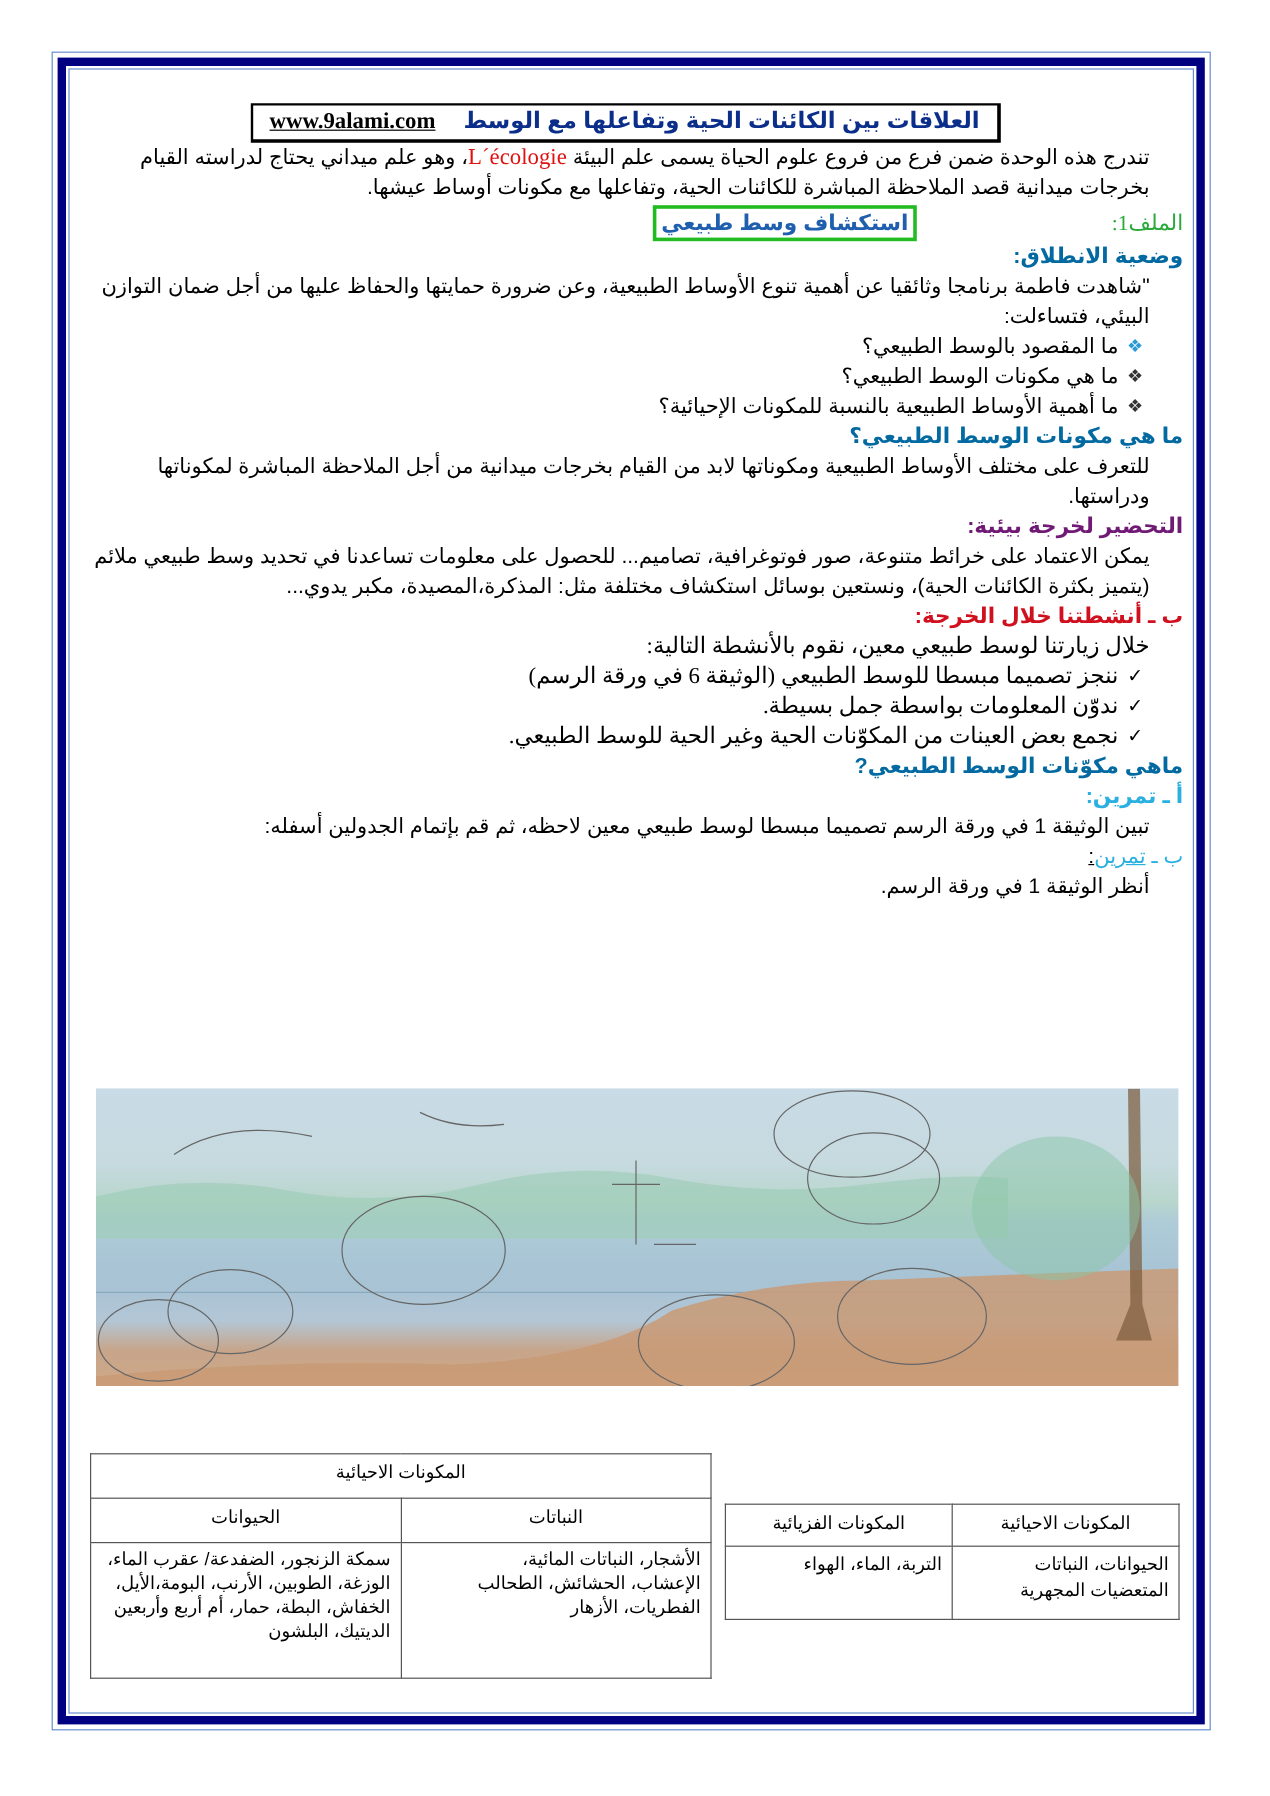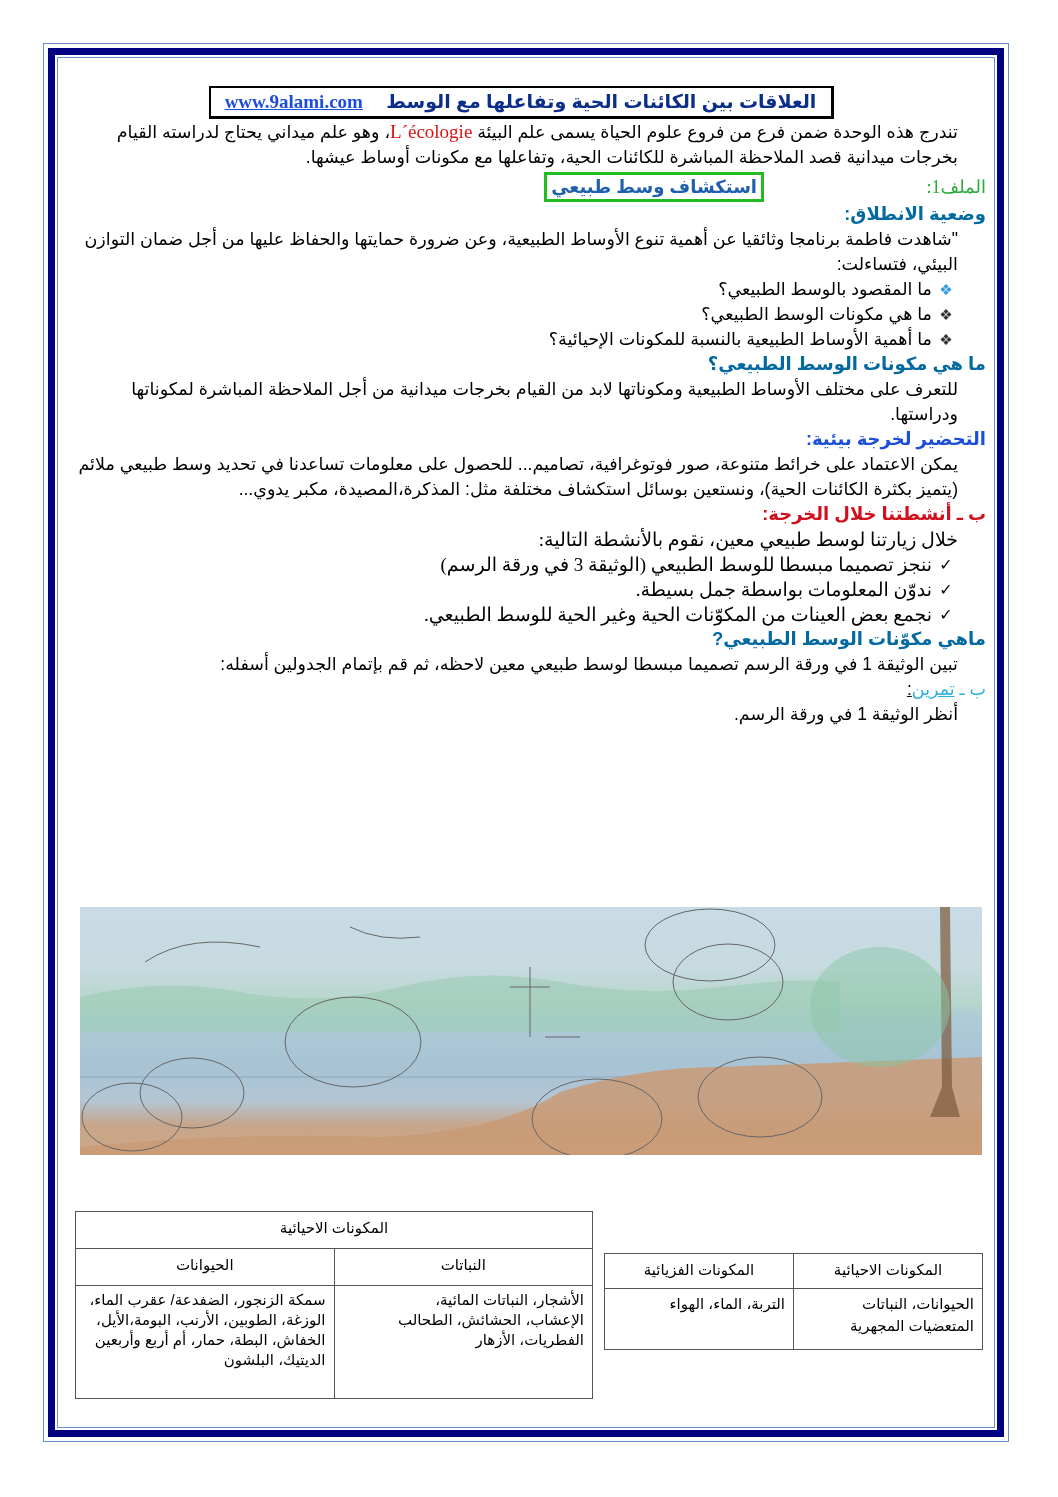--- a/index.html
+++ b/index.html
@@ -2,30 +2,30 @@
 <html><head>
 <meta charset="utf-8">
 <style>
   html,body{margin:0;padding:0;background:#fff;}
   body{width:1058px;height:1497px;position:relative;overflow:hidden;font-family:"Liberation Sans","DejaVu Sans",sans-serif;color:#000;}
   .frame{position:absolute;left:48px;top:48px;width:956px;height:1389px;border:7px solid #000080;box-sizing:border-box;}
   .frame-outer{position:absolute;left:43px;top:43px;width:966px;height:1399px;border:1px solid #6a8fcf;box-sizing:border-box;}
   .frame-inner{position:absolute;left:57px;top:57px;width:938px;height:1371px;border:1px solid #6a8fcf;box-sizing:border-box;}
   .content{position:absolute;left:70px;top:86px;width:916px;direction:rtl;font-size:17.5px;line-height:25px;}
   .title-box{margin:0 auto;width:620px;border:2px solid #000;border-right-width:3px;border-bottom-width:3px;text-align:center;font-weight:bold;font-size:19px;color:#0b2e8a;height:28px;line-height:28px;position:relative;left:-7px;}
-  .title-box .url{color:#1d4ed8;text-decoration:underline;font-family:"Liberation Serif",serif;margin-right:18px;}
+  .title-box .url{color:#000000;text-decoration:underline;font-family:"Liberation Serif",serif;margin-right:18px;}
   p{margin:0;}
   .indent{padding-right:28px;}
   .red{color:#e01010;font-family:"Liberation Serif",serif;font-size:19px;}
   .file-line{display:flex;align-items:center;gap:0;margin-top:2px;height:30px;}
   .file-label{color:#2aaa3a;font-family:"Liberation Serif",serif;font-size:18px;width:222px;padding-right:0;}
   .file-box{border:3px solid #22bb22;color:#1f5fae;font-weight:bold;font-size:18px;padding:0 4px;line-height:24px;}
   h3{margin:0;font-size:18px;line-height:25px;font-weight:bold;}
   .blue{color:#0369a1;}
-  .green{color:#1d4ed8;text-align:right;}
+  .green{color:#701a75;text-align:right;}
   .crimson{color:#d0101e;}
   .cyan{color:#2ab0e0;}
   ul{list-style:none;margin:0;padding:0 30px 0 0;}
   li{position:relative;padding-right:24px;}
   li .bul{position:absolute;right:0;top:0;width:20px;text-align:center;}
   .diamond{color:#2a9ad8;font-size:15px;}
   .diamond.dark{color:#333;}
   .check{font-size:16px;}
   .jawab{color:#2ab0e0;text-decoration:underline;}
   .drawing{position:absolute;left:80px;top:907px;width:902px;height:248px;background:linear-gradient(180deg,#c9dbe6 0%,#c6dadf 25%,#b8d6cc 38%,#aecbd8 45%,#a7c3d4 65%,#b3c6d6 78%,#c7a58a 88%,#cfa888 100%);overflow:hidden;}
@@ -70,26 +70,27 @@
   </ul>
 
   <h3 class="blue">ما هي مكونات الوسط الطبيعي؟</h3>
   <p class="indent">للتعرف على مختلف الأوساط الطبيعية ومكوناتها لابد من القيام بخرجات ميدانية من أجل الملاحظة المباشرة لمكوناتها ودراستها.</p>
 
   <h3 class="green">التحضير لخرجة بيئية:</h3>
   <p class="indent">يمكن الاعتماد على خرائط متنوعة، صور فوتوغرافية، تصاميم... للحصول على معلومات تساعدنا في تحديد وسط طبيعي ملائم (يتميز بكثرة الكائنات الحية)، ونستعين بوسائل استكشاف مختلفة مثل: المذكرة،المصيدة، مكبر يدوي...</p>
   <h3 class="crimson">ب ـ أنشطتنا خلال الخرجة:</h3>
   <p class="indent" style="font-family:'Liberation Serif',serif;font-size:19px;">خلال زيارتنا لوسط طبيعي معين، نقوم بالأنشطة التالية:</p>
   <ul style="font-family:'Liberation Serif',serif;font-size:19px;">
-    <li><span class="bul check">✓</span><span>ننجز تصميما مبسطا للوسط الطبيعي (الوثيقة 3 في ورقة الرسم)</span></li>
+    <li><span class="bul check">✓</span><span>ننجز تصميما مبسطا للوسط الطبيعي (الوثيقة 6 في ورقة الرسم)</span></li>
     <li><span class="bul check">✓</span><span>ندوّن المعلومات بواسطة جمل بسيطة.</span></li>
     <li><span class="bul check">✓</span><span>نجمع بعض العينات من المكوّنات الحية وغير الحية للوسط الطبيعي.</span></li>
   </ul>
 
   <h3 class="blue">ماهي مكوّنات الوسط الطبيعي?</h3>
+  <h3 class="cyan">أ ـ تمرين:</h3>
   <p class="indent">تبين الوثيقة 1 في ورقة الرسم تصميما مبسطا لوسط طبيعي معين لاحظه، ثم قم بإتمام الجدولين أسفله:</p>
   <p>
     <span class="cyan">ب ـ </span><span class="jawab">تمرين</span><span style="text-decoration:underline;">:</span>
   </p>
   <p class="indent">أنظر الوثيقة 1 في ورقة الرسم.</p>
 </div>
 
 <div class="drawing">
   <svg width="902" height="248" viewBox="0 0 902 248">
     <path d="M0 90 Q80 70 160 85 T320 80 T480 75 T640 80 T760 75 L760 125 L0 125 Z" fill="#9fcdb9" opacity="0.7"></path>

